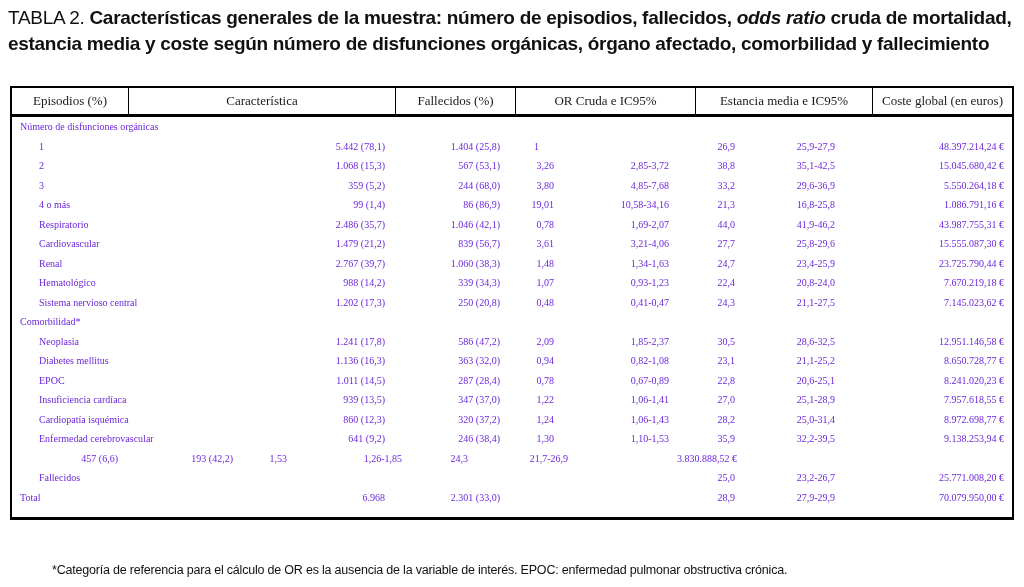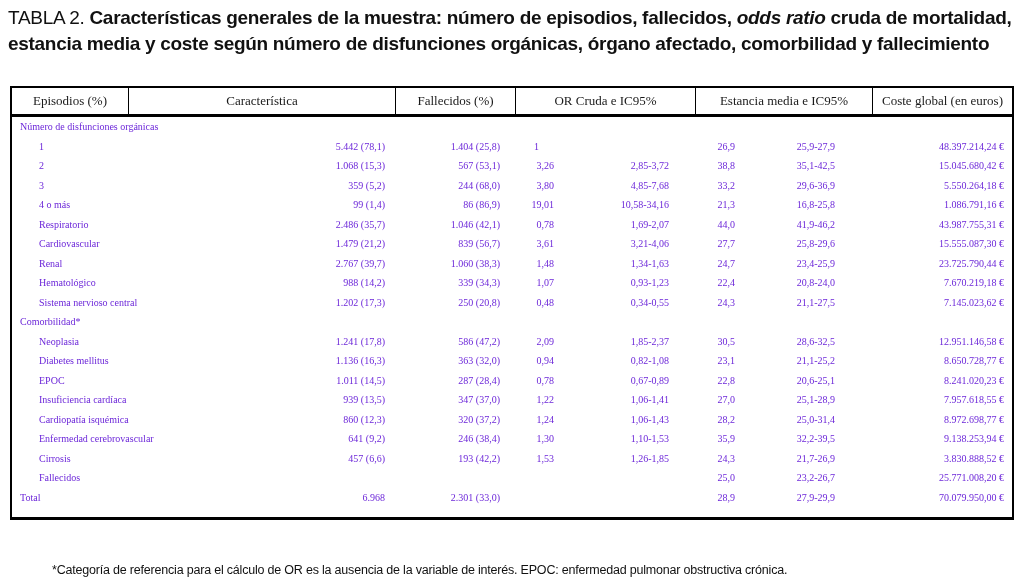--- a/index.html
+++ b/index.html
@@ -190,21 +190,21 @@
           <div class="cell c-num c-orci">0,93-1,23</div>
           <div class="cell c-num c-est">22,4</div>
           <div class="cell c-num c-estci">20,8-24,0</div>
           <div class="cell c-num c-coste">7.670.219,18 €</div>
         </div>
         <div class="trow indent">
           <div class="cell c-label">Sistema nervioso central</div>
           <div class="cell c-num c-epis">1.202 (17,3)</div>
           <div class="cell c-num c-fall">250 (20,8)</div>
           <div class="cell c-num c-or">0,48</div>
-          <div class="cell c-num c-orci">0,34-0,55</div>
+          <div class="cell c-num c-orci">0,41-0,47</div>
           <div class="cell c-num c-est">24,3</div>
           <div class="cell c-num c-estci">21,1-27,5</div>
           <div class="cell c-num c-coste">7.145.023,62 €</div>
         </div>
         <div class="trow">
           <div class="cell c-label">Comorbilidad*</div>
           <div class="cell c-num c-epis"></div>
           <div class="cell c-num c-fall"></div>
           <div class="cell c-num c-or"></div>
           <div class="cell c-num c-orci"></div>
@@ -266,21 +266,20 @@
           <div class="cell c-label">Enfermedad cerebrovascular</div>
           <div class="cell c-num c-epis">641 (9,2)</div>
           <div class="cell c-num c-fall">246 (38,4)</div>
           <div class="cell c-num c-or">1,30</div>
           <div class="cell c-num c-orci">1,10-1,53</div>
           <div class="cell c-num c-est">35,9</div>
           <div class="cell c-num c-estci">32,2-39,5</div>
           <div class="cell c-num c-coste">9.138.253,94 €</div>
         </div>
         <div class="trow indent">
-          <div class="cell c-label">Cirrosis</div>
           <div class="cell c-num c-epis">457 (6,6)</div>
           <div class="cell c-num c-fall">193 (42,2)</div>
           <div class="cell c-num c-or">1,53</div>
           <div class="cell c-num c-orci">1,26-1,85</div>
           <div class="cell c-num c-est">24,3</div>
           <div class="cell c-num c-estci">21,7-26,9</div>
           <div class="cell c-num c-coste">3.830.888,52 €</div>
         </div>
         <div class="trow indent">
           <div class="cell c-label">Fallecidos</div>

